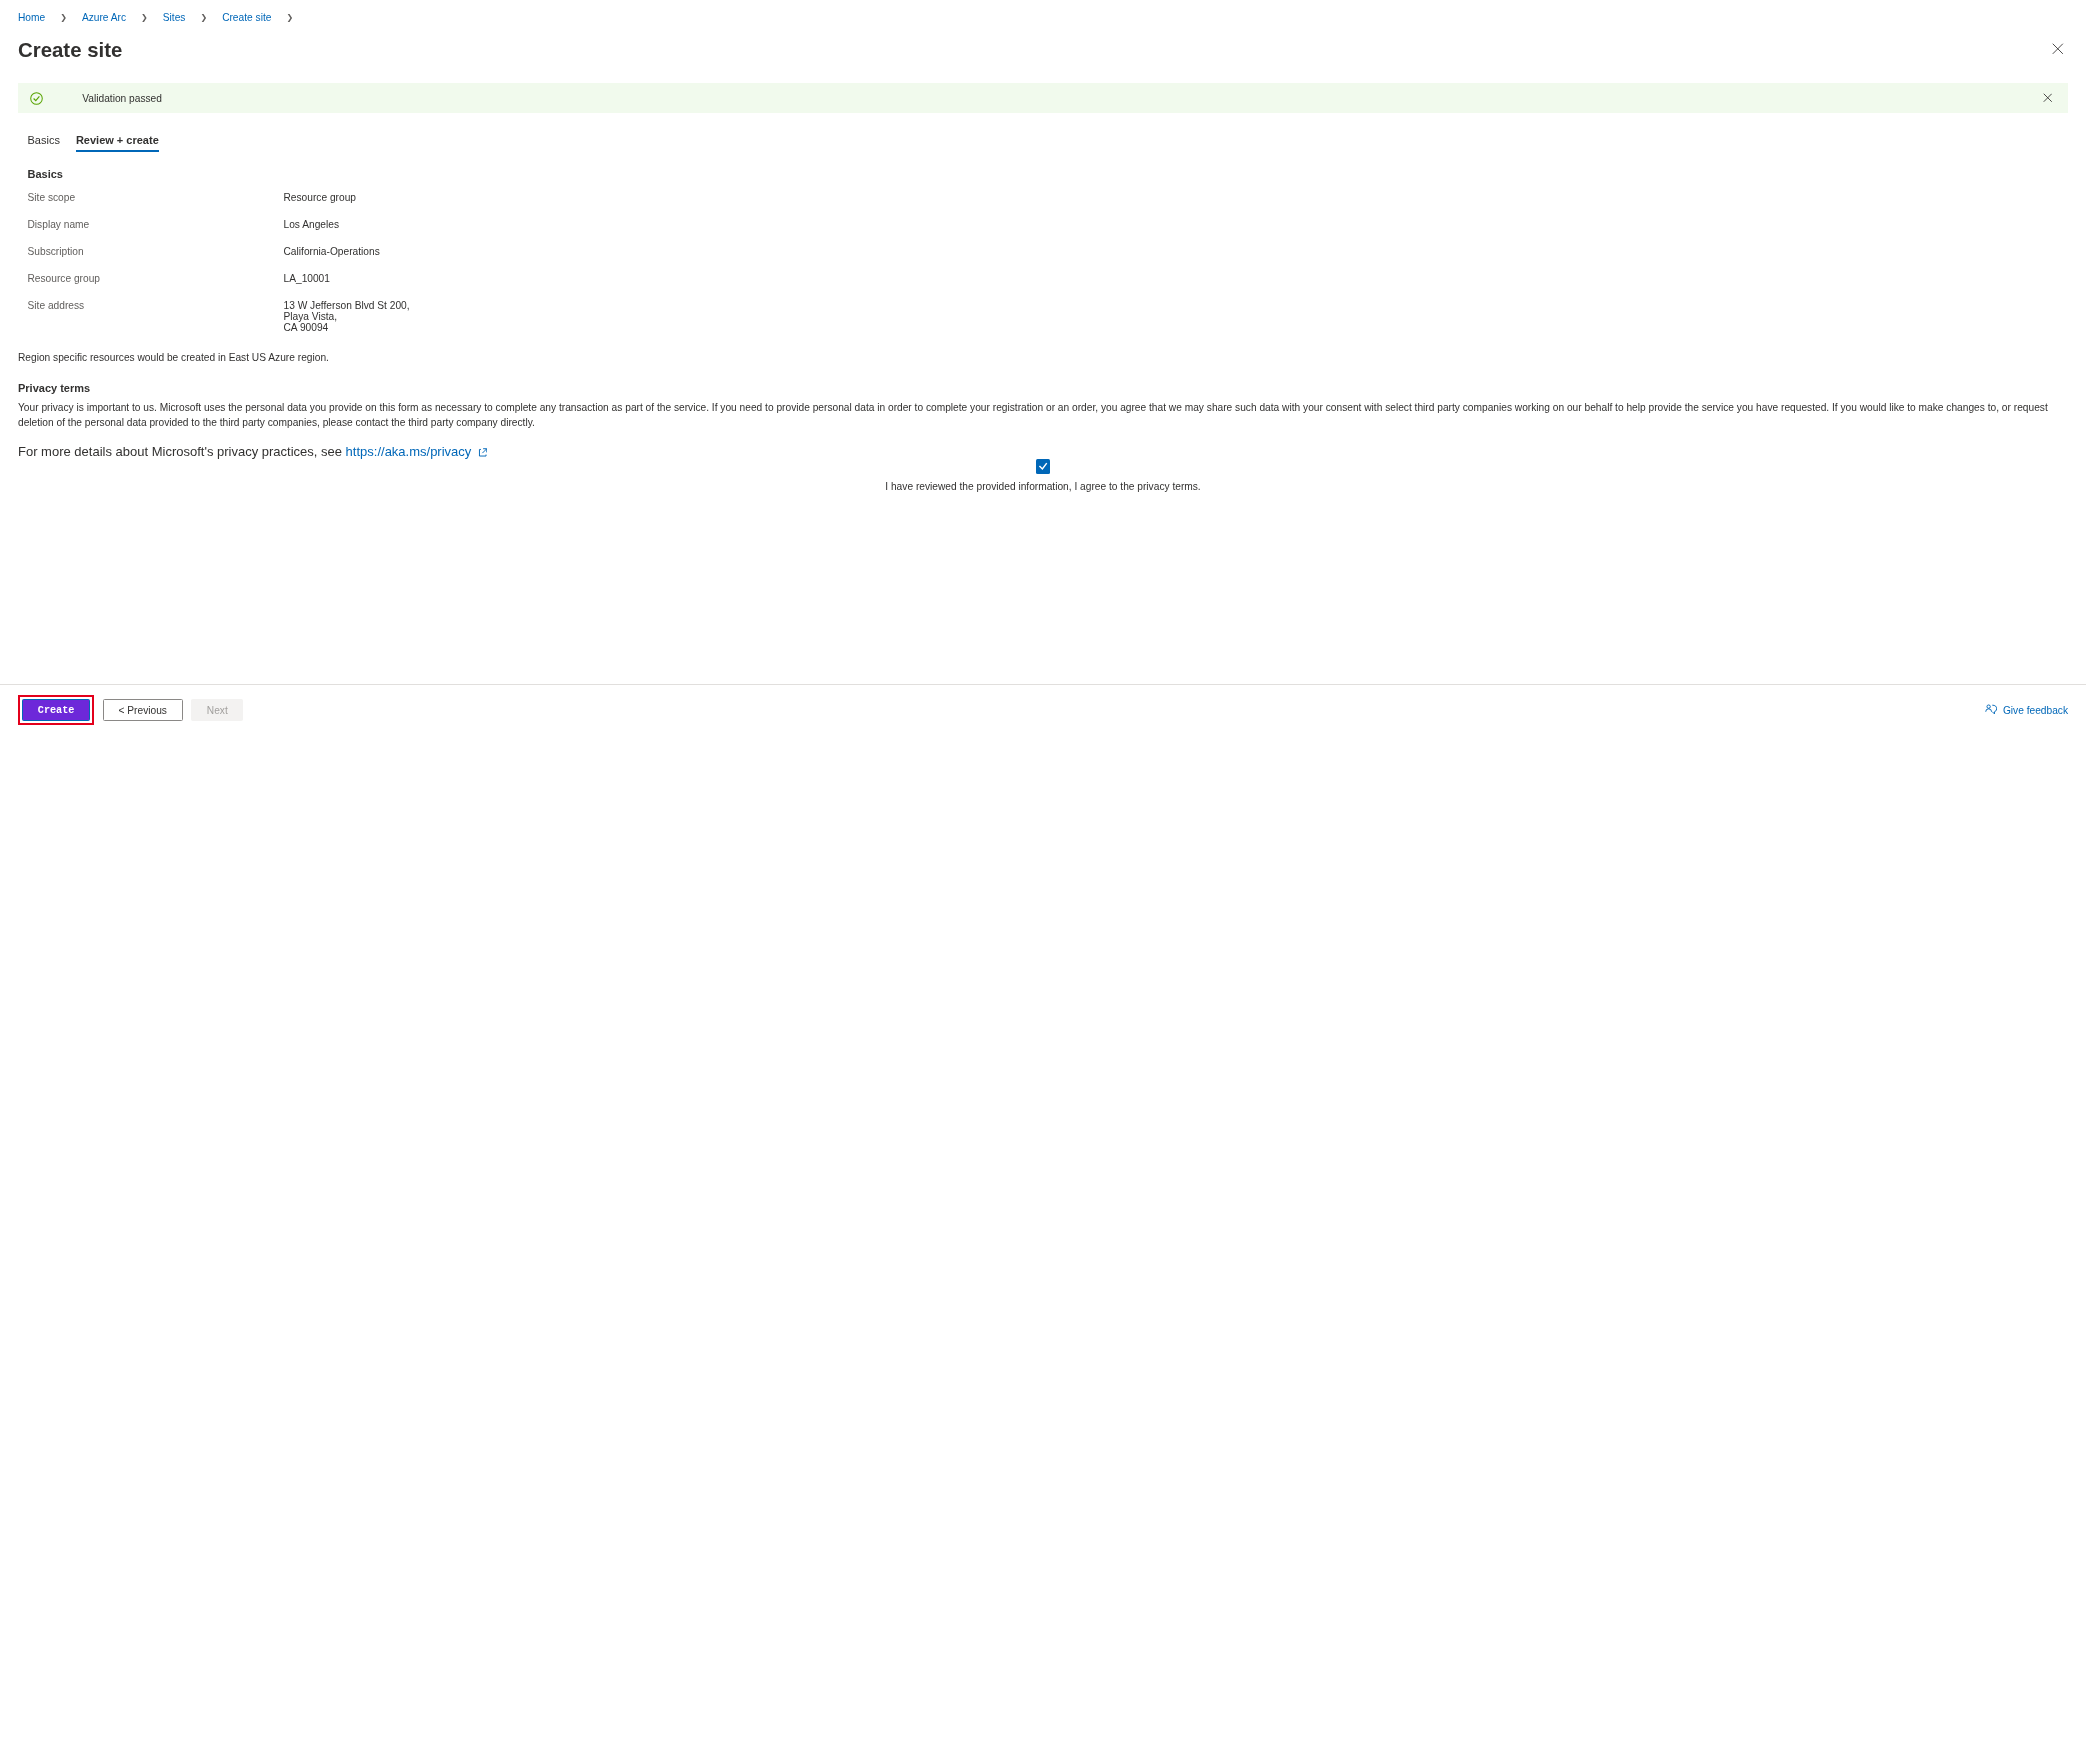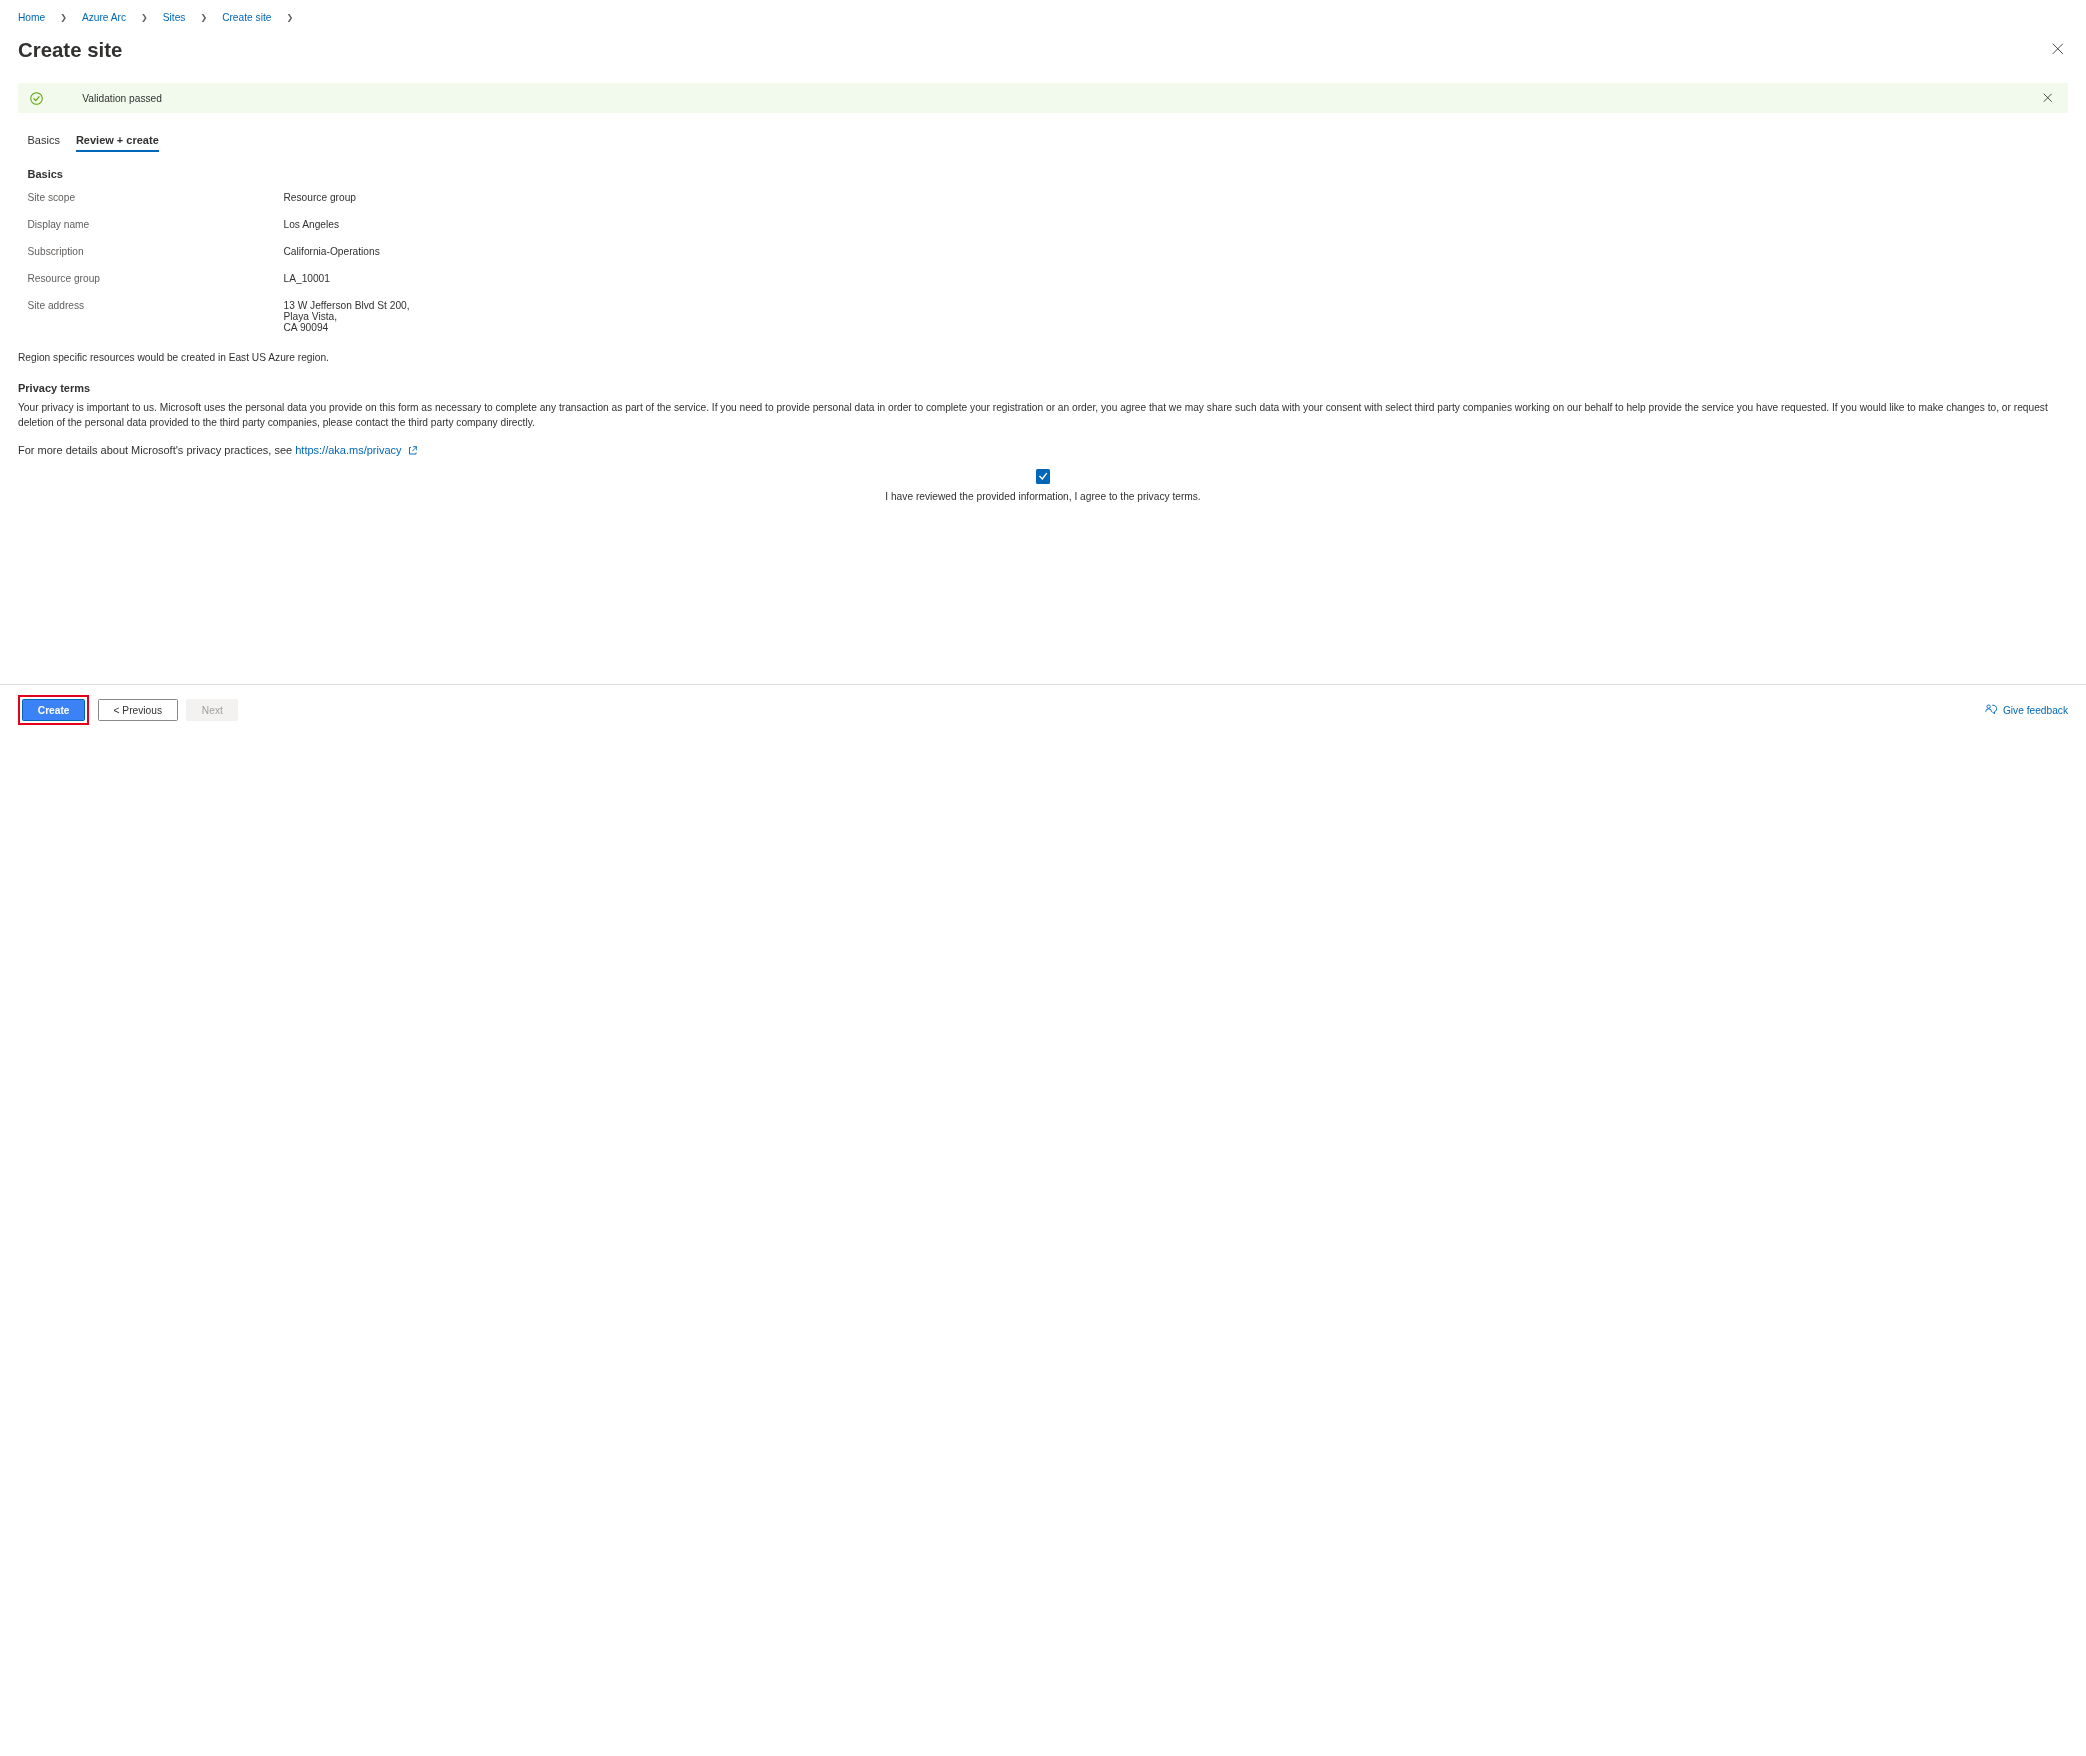--- a/index.html
+++ b/index.html
@@ -123,22 +123,21 @@
       margin-bottom: 5.8px;
       color: #323130;
     }
     .privacy-body {
       font-size: 10.2px;
       color: #323130;
       line-height: 1.55;
       margin-bottom: 13px;
     }
     .privacy-link-row {
-      font-size: 11px;
-      margin-bottom: 13px;
+      font-size: 13px;
     }
     .privacy-link-row a {
       color: #0067b8;
       text-decoration: none;
     }
     .ext-icon {
       display: inline-flex;
       vertical-align: -1.5px;
       margin-left: 2.9px;
     }
@@ -171,24 +170,25 @@
       background: #fff;
     }
     .btn {
       padding: 4.4px 14.6px;
       font-size: 10.2px;
       cursor: pointer;
       border-radius: 1.5px;
       font-family: inherit;
     }
     .btn-primary {
-      background: #3b82f6;
+      background: #6d28d9;
       color: #fff;
       border: 0.7px solid #0067b8;
       font-weight: 600;
+      font-family: Liberation Mono, monospace;
     }
     .highlight-wrap {
       border: 2.2px solid #e3001b;
       padding: 2.2px;
       display: inline-block;
       margin-right: 8.7px;
     }
     .btn-secondary {
       background: #fff;
       color: #323130;

